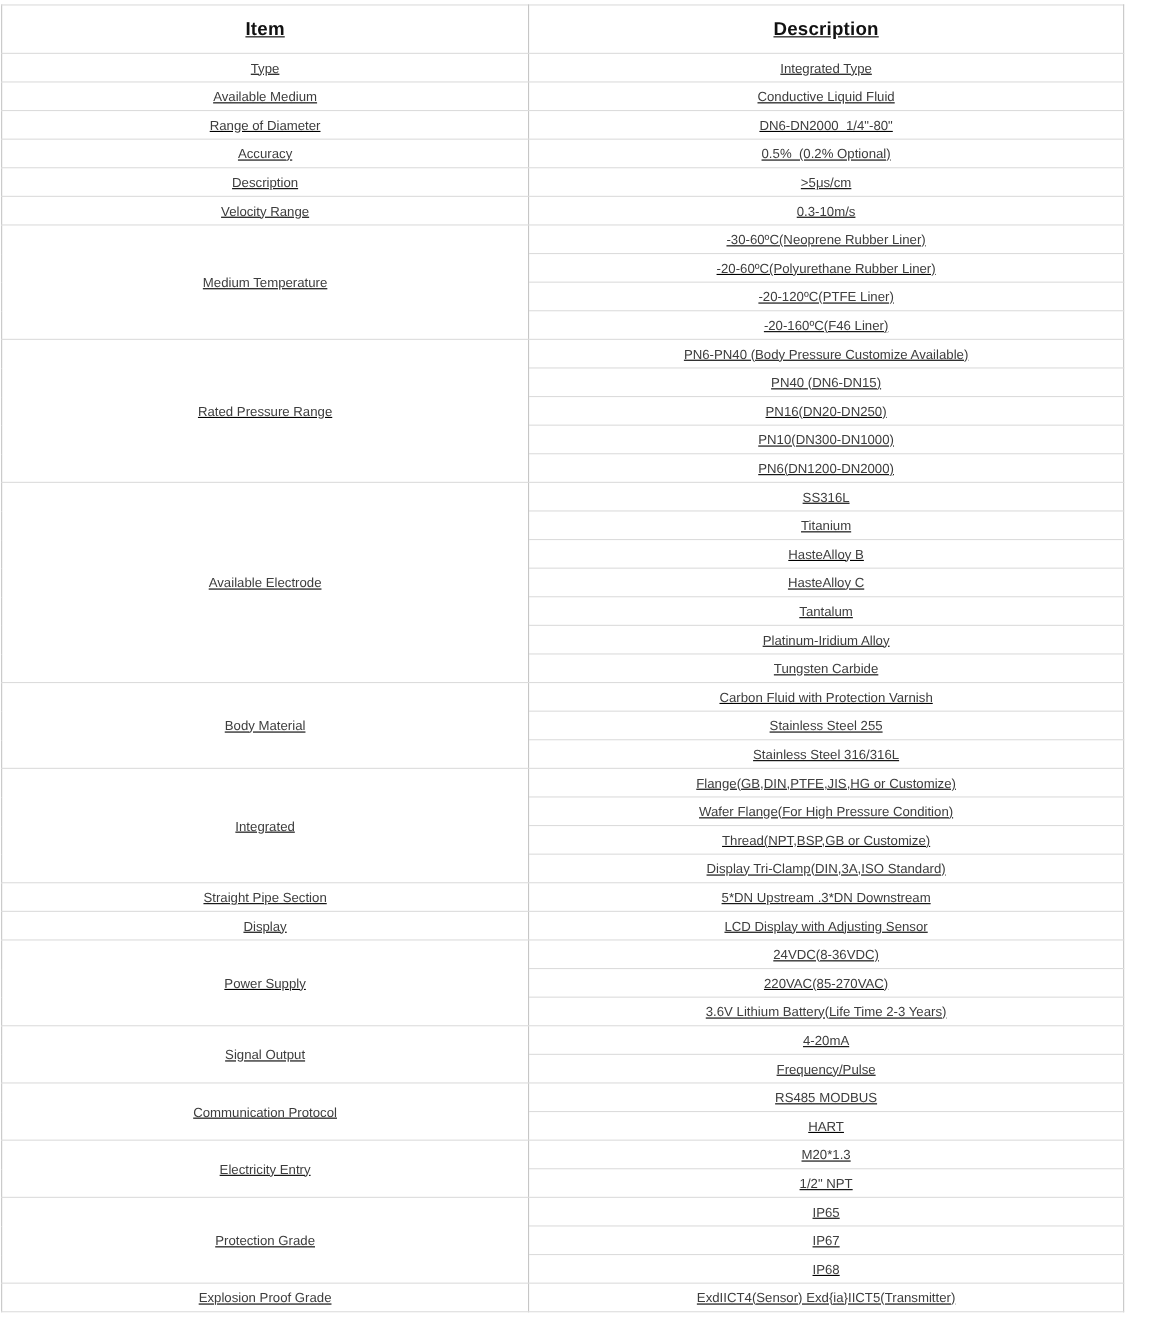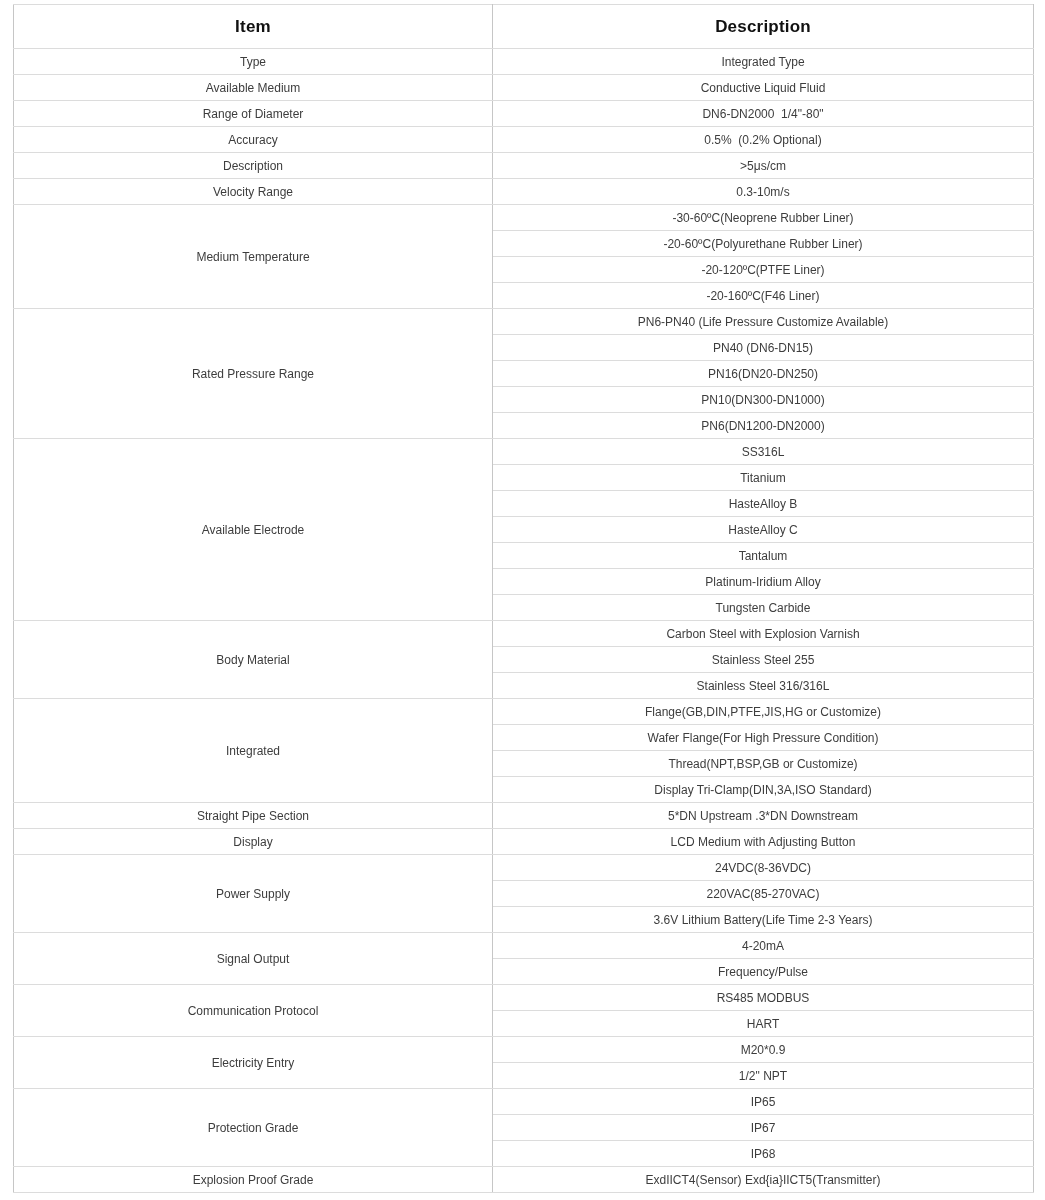--- a/index.html
+++ b/index.html
@@ -6,21 +6,22 @@
   html, body {
     margin: 0;
     padding: 0;
     background: #ffffff;
     width: 1045px;
     height: 1200px;
     overflow: hidden;
     font-family: "Liberation Sans", "DejaVu Sans", sans-serif;
   }
   .table-wrap {
-    margin: 4px 12px 0 13px;
+    margin: 4px 12px 0 1px;
+    text-decoration: underline;
   }
   table.spec-table {
     border-collapse: collapse;
     table-layout: fixed;
     width: 1020px;
   }
   col.col-item { width: 479px; }
   col.col-desc { width: 541px; }
   table.spec-table th,
   table.spec-table td {
@@ -96,21 +97,21 @@
           <td>-20-60ºC(Polyurethane Rubber Liner)</td>
         </tr>
         <tr>
           <td>-20-120ºC(PTFE Liner)</td>
         </tr>
         <tr>
           <td>-20-160ºC(F46 Liner)</td>
         </tr>
         <tr>
           <td rowspan="5">Rated Pressure Range</td>
-          <td>PN6-PN40 (Life Pressure Customize Available)</td>
+          <td>PN6-PN40 (Body Pressure Customize Available)</td>
         </tr>
         <tr>
           <td>PN40 (DN6-DN15)</td>
         </tr>
         <tr>
           <td>PN16(DN20-DN250)</td>
         </tr>
         <tr>
           <td>PN10(DN300-DN1000)</td>
         </tr>
@@ -134,21 +135,21 @@
           <td>Tantalum</td>
         </tr>
         <tr>
           <td>Platinum-Iridium Alloy</td>
         </tr>
         <tr>
           <td>Tungsten Carbide</td>
         </tr>
         <tr>
           <td rowspan="3">Body Material</td>
-          <td>Carbon Steel with Explosion Varnish</td>
+          <td>Carbon Fluid with Protection Varnish</td>
         </tr>
         <tr>
           <td>Stainless Steel 255</td>
         </tr>
         <tr>
           <td>Stainless Steel 316/316L</td>
         </tr>
         <tr>
           <td rowspan="4">Integrated</td>
           <td>Flange(GB,DIN,PTFE,JIS,HG or Customize)</td>
@@ -161,21 +162,21 @@
         </tr>
         <tr>
           <td>Display Tri-Clamp(DIN,3A,ISO Standard)</td>
         </tr>
         <tr>
           <td rowspan="1">Straight Pipe Section</td>
           <td>5*DN Upstream .3*DN Downstream</td>
         </tr>
         <tr>
           <td rowspan="1">Display</td>
-          <td>LCD Medium with Adjusting Button</td>
+          <td>LCD Display with Adjusting Sensor</td>
         </tr>
         <tr>
           <td rowspan="3">Power Supply</td>
           <td>24VDC(8-36VDC)</td>
         </tr>
         <tr>
           <td>220VAC(85-270VAC)</td>
         </tr>
         <tr>
           <td>3.6V Lithium Battery(Life Time 2-3 Years)</td>
@@ -189,21 +190,21 @@
         </tr>
         <tr>
           <td rowspan="2">Communication Protocol</td>
           <td>RS485 MODBUS</td>
         </tr>
         <tr>
           <td>HART</td>
         </tr>
         <tr>
           <td rowspan="2">Electricity Entry</td>
-          <td>M20*0.9</td>
+          <td>M20*1.3</td>
         </tr>
         <tr>
           <td>1/2" NPT</td>
         </tr>
         <tr>
           <td rowspan="3">Protection Grade</td>
           <td>IP65</td>
         </tr>
         <tr>
           <td>IP67</td>

